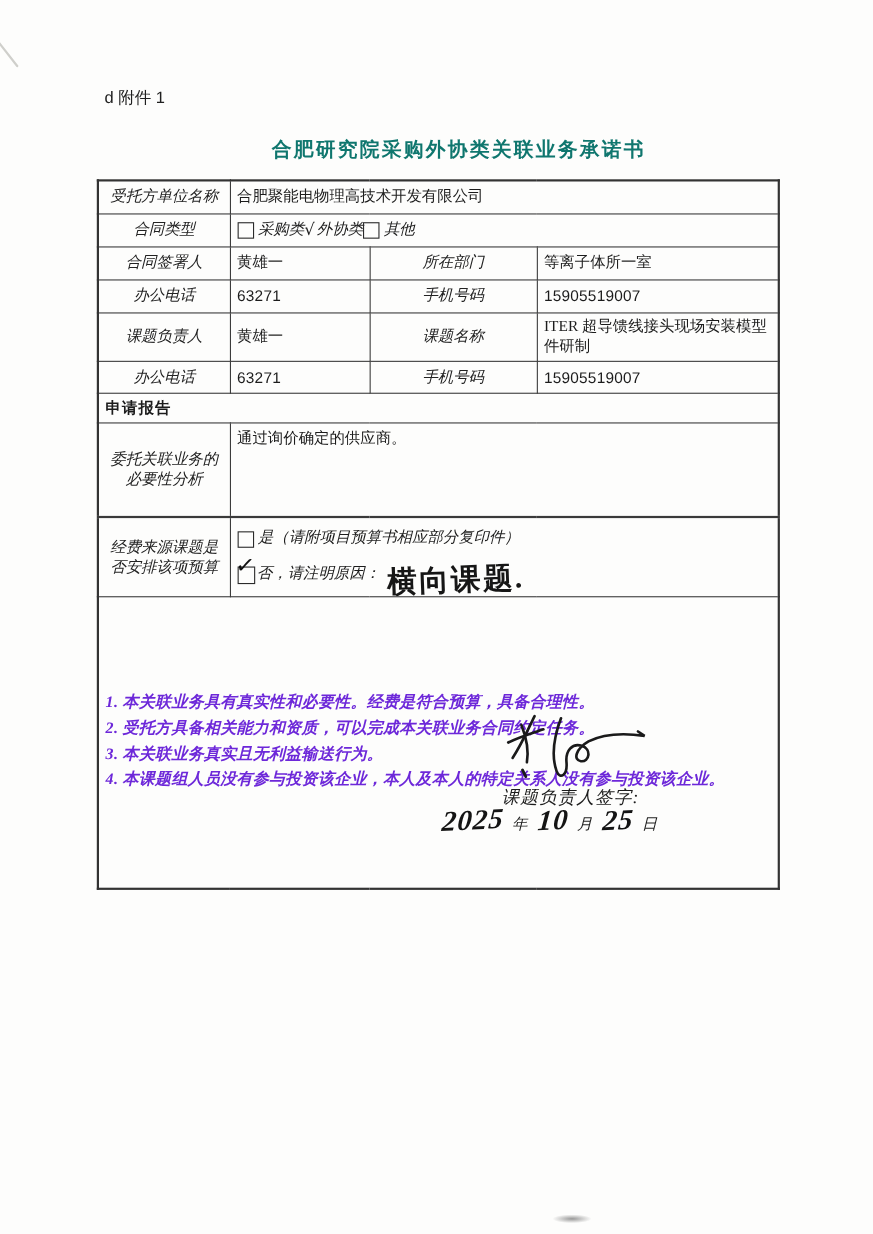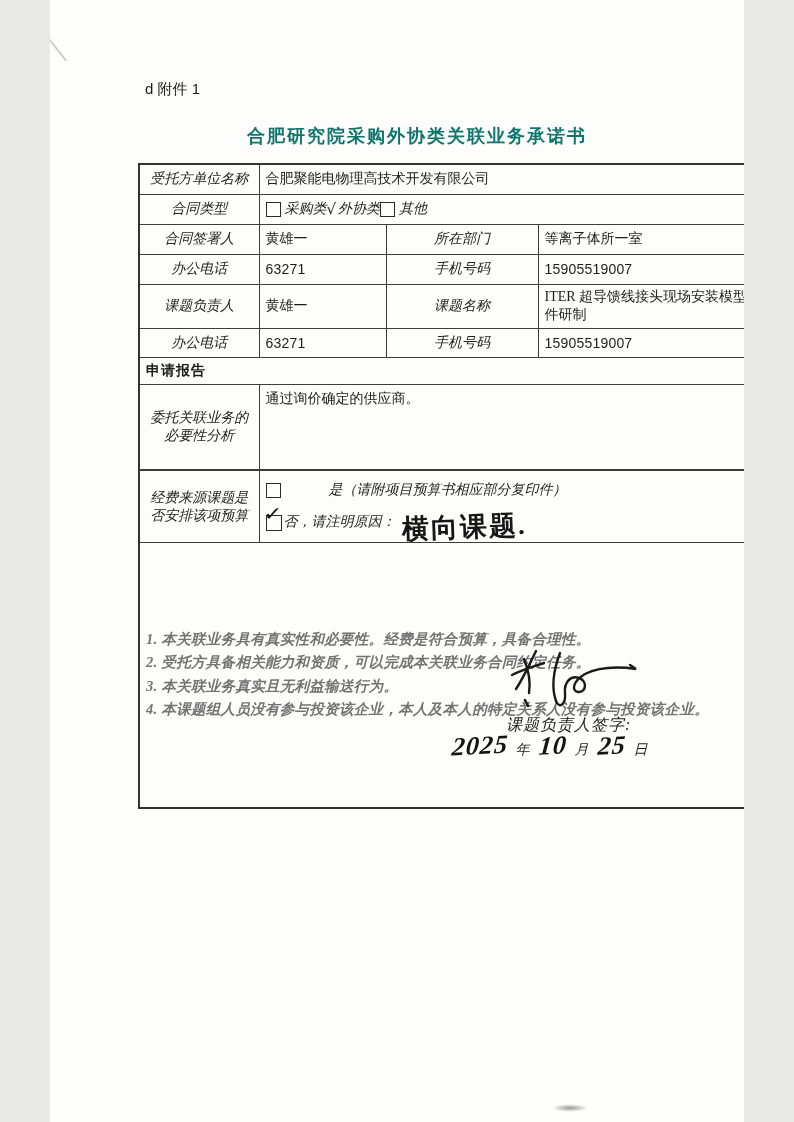--- a/index.html
+++ b/index.html
@@ -1,17 +1,17 @@
 <!DOCTYPE html>
 <html><head>
 <meta charset="utf-8">
 <style>
   html,body { margin:0; padding:0; background:#e9e9e7; }
   .page {
-    position:relative; width:694px; height:1122px; margin:0 auto;
+    position:relative; width:794px; height:1122px; margin:0 auto;
     background:#fdfdfc; overflow:hidden; color:#1c1c1c;
     font-family:"Liberation Serif", serif;
   }
   
   .edge-line { position:absolute; left:-8px; top:48px; width:30px; height:2px;
     background:#cfcfcb; transform:rotate(52deg); border-radius:2px; }
   .smudge { position:absolute; left:502px; top:1104px; width:36px; height:8px;
     border-radius:50%;
     background:radial-gradient(ellipse at center, rgba(70,70,70,.55) 0%, rgba(70,70,70,0) 70%); }
 
@@ -40,34 +40,34 @@
   .opt { display:flex; align-items:center; font-style:italic; }
   .opt + .opt { margin-left:0; }
   .opt-2 { margin-left:60px; }
   .opt-3 { margin-left:62px; }
   .cbox { display:inline-block; width:13px; height:13px; border:1.5px solid #2a2a2a;
     margin-right:4px; background:transparent; flex:0 0 auto; }
   .checkmark-plain { font-style:normal; font-size:15px; margin-right:2px; font-family:"DejaVu Sans", sans-serif; }
 
   
   .ba-line { display:flex; align-items:center; font-style:italic; line-height:20px; }
-  .ba-line-1 { margin-top:2px;gap:44px; }
+  .ba-line-1 { margin-top:2px; }
   .ba-line-2 { margin-top:4px; }
   .cbox-wrap { position:relative; display:inline-block; width:14px; height:14px; margin-right:4px; flex:0 0 auto; }
   .cbox-wrap .cbox { width:14px; height:14px; margin:0; }
   .cbox-wrap .tick { position:absolute; left:-2px; top:-11px; font-size:21px; color:#111;
     font-style:normal; font-family:"DejaVu Sans", sans-serif; transform:rotate(6deg); }
   .hand-reason { font-style:normal; font-weight:bold; font-size:27px; line-height:26px;
     margin-left:6px; margin-top:10px; transform:rotate(-2deg); display:inline-block;
     letter-spacing:2px; color:#161616; }
 
   
   td.commit-cell { vertical-align:top; position:relative; padding:10px 13px; }
   .commit-line { font-weight:bold; font-style:italic; font-size:14.5px; line-height:23.5px;
-    letter-spacing:.3px; color:#737373; }
+    letter-spacing:.3px; color:#6d28d9; }
 
   .sig-scribble { position:absolute; left:360px; top:100px; }
   .sig-label { position:absolute; left:366px; top:172px; font-style:italic; font-size:16px;
     letter-spacing:1px; }
   .sig-date { position:absolute; left:312px; top:188px; white-space:nowrap; }
   .sig-date .hand { font-size:26px; font-weight:600; font-style:italic;
     display:inline-block; transform:skewX(-8deg) rotate(-3deg); letter-spacing:1px; color:#141414; }
   .sig-date .printed { font-size:14px; font-style:italic; margin:0 6px 0 4px; }
 
   .note { position:absolute; left:95px; top:997px; width:614px; font-size:12.8px;

